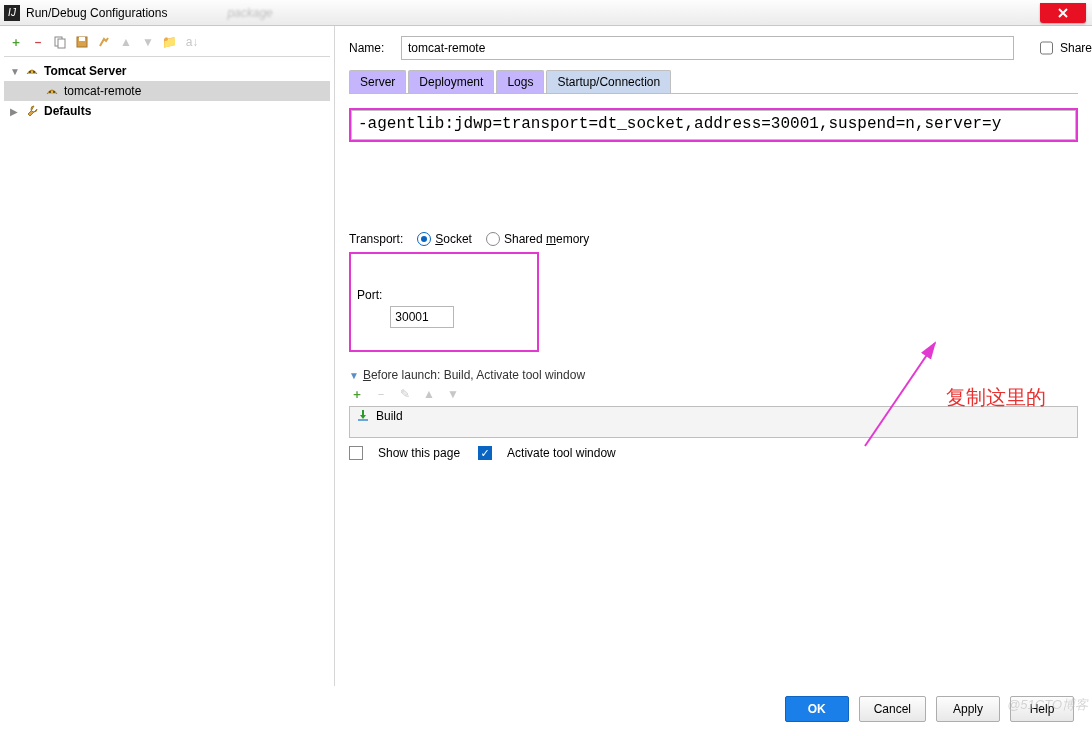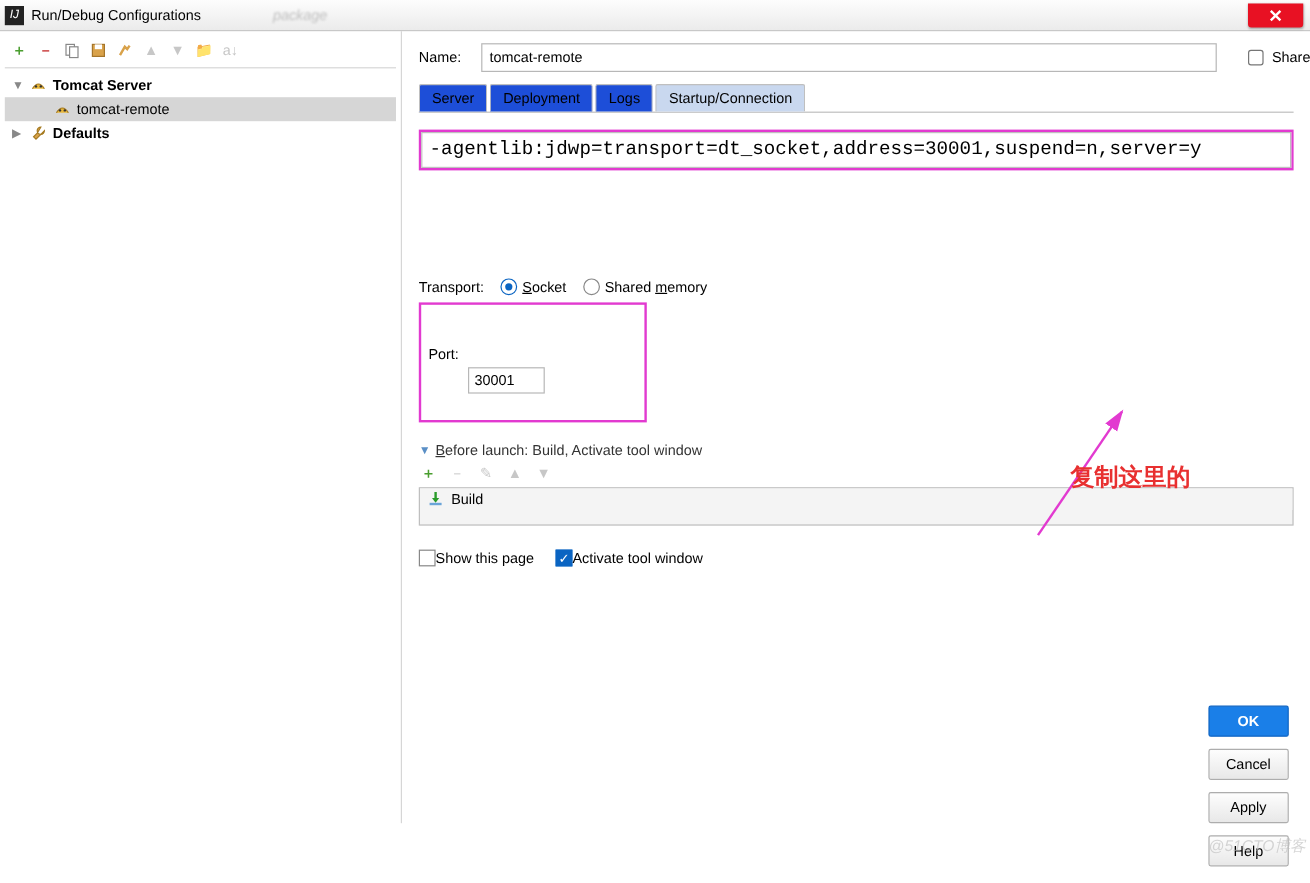--- a/index.html
+++ b/index.html
@@ -34,60 +34,60 @@
 
 .right { flex: 1; padding: 10px 14px 0 14px; position: relative; display: flex; flex-direction: column; }
 .name-row { display: flex; align-items: center; gap: 10px; margin-bottom: 10px; }
 .name-row label { width: 42px; }
 .name-row input { flex: 1; height: 24px; border: 1px solid #b7b7b7; padding: 0 6px; background: #fff; }
 .share { display: flex; align-items: center; gap: 4px; margin-left: 12px; }
 .share input { width: 14px; height: 14px; }
 
 
 .tabs { display: flex; border-bottom: 1px solid #bfbfbf; margin-bottom: 0; }
-.tab { border: 1px solid #bfbfbf; border-bottom: none; background: #1d4ed8; padding: 4px 10px; margin-right: 2px; border-radius: 2px 2px 0 0; cursor: default; }
+.tab { border: 1px solid #bfbfbf; border-bottom: none; background: #c4b5fd; padding: 4px 10px; margin-right: 2px; border-radius: 2px 2px 0 0; cursor: default; }
 .tab.active { background: #c9d8ef; }
 
 .panel-box { border: 1px solid #bfbfbf; border-top: none; height: 160px; background: #fff; }
 .run-row { display: flex; align-items: center; gap: 6px; height: 18px; padding: 2px 4px; }
 .run-row.sel { background: #2f6fd0; color: #fff; }
 .run-row .ricon { width: 12px; height: 12px; }
 .tri-green { width:0; height:0; border-left: 8px solid #2a9b2a; border-top: 5px solid transparent; border-bottom: 5px solid transparent; display:inline-block; }
 .bug-icon { color: #3a8a3a; font-size: 12px; }
 .run-row.sel .bug-icon { color: #cfe6cf; }
 
 .hint { margin: 10px 2px 4px 2px; line-height: 16px; }
 .cmd-hilite { border: 2px solid #e23ad0; padding: 0; }
 .cmd-area { border: 1px solid #bfbfbf; background: #fff; font-family: "Courier New", monospace; font-size: 16px; padding: 4px 6px; height: 30px; }
 
-.annotation { position: absolute; color: #e83030; font-size: 20px; left: 557px; top: 358px; font-weight: bold; }
+.annotation { position: absolute; color: #e83030; font-size: 20px; left: 611px; top: 358px; }
 
 .transport-row { margin-top: 90px; display: flex; align-items: center; gap: 14px; }
 .radio { display: flex; align-items: center; gap: 4px; }
 .radio .dot { width: 14px; height: 14px; border: 1px solid #888; border-radius: 50%; display: inline-flex; align-items: center; justify-content: center; }
 .radio.checked .dot { border-color: #0a64c2; }
 .radio.checked .dot::after { content:''; width:6px; height:6px; background:#0a64c2; border-radius:50%; }
 
 .port-box { border: 2px solid #e23ad0; margin-top: 6px; padding: 8px 10px 22px 6px; width: 190px; display: flex; align-items: center; gap: 8px; }
 .port-box input { width: 64px; height: 22px; border: 1px solid #b7b7b7; padding: 0 4px; margin-top: 44px; }
 
 .before-launch { margin-top: 16px; }
 .bl-header { display: flex; align-items: center; gap: 4px; color: #333; }
 .bl-header .tw2 { color: #5a8fc6; font-size: 10px; }
 .bl-toolbar { display: flex; gap: 8px; padding: 4px 0; }
 .bl-list { border: 1px solid #bfbfbf; background: #f4f4f4; height: 32px; }
 .bl-item { display: flex; align-items: center; gap: 6px; padding: 2px 6px; background: #f4f4f4; }
 
 .footer-opts { margin-top: 8px; display: flex; align-items: center; gap: 18px; }
-.chk { display: flex; align-items: flex-end; gap: 0; margin-top: 12px; }
+.chk { display: flex; align-items: flex-end; gap: 15px; }
 .chk .box { width: 14px; height: 14px; border: 1px solid #888; background: #fff; display: inline-flex; align-items: center; justify-content: center; font-size: 11px; color: #fff; }
 .chk.checked .box { background: #0a64c2; border-color: #0a64c2; }
 
 
-.buttons { position: absolute; right: 18px; bottom: 14px; display: flex; gap: 10px; flex-direction: column; }
+.buttons { position: absolute; right: 18px; bottom: 14px; display: flex; gap: 10px; }
 .btn { min-width: 64px; height: 26px; border: 1px solid #adadad; background: linear-gradient(#fdfdfd,#e8e8e8); border-radius: 2px; padding: 0 14px; display: inline-flex; align-items: center; justify-content: center; cursor: default; }
 .btn.primary { background: #1a7fe8; border-color: #0f64c2; color: #fff; font-weight: bold; }
 
 .underline-key { text-decoration: underline; }
 
 .watermark { position: absolute; right: 4px; bottom: 22px; color: #bbb; font-size: 13px; font-style: italic; opacity: .6; }
 
 svg { display: block; }
 </style>
 </head>

